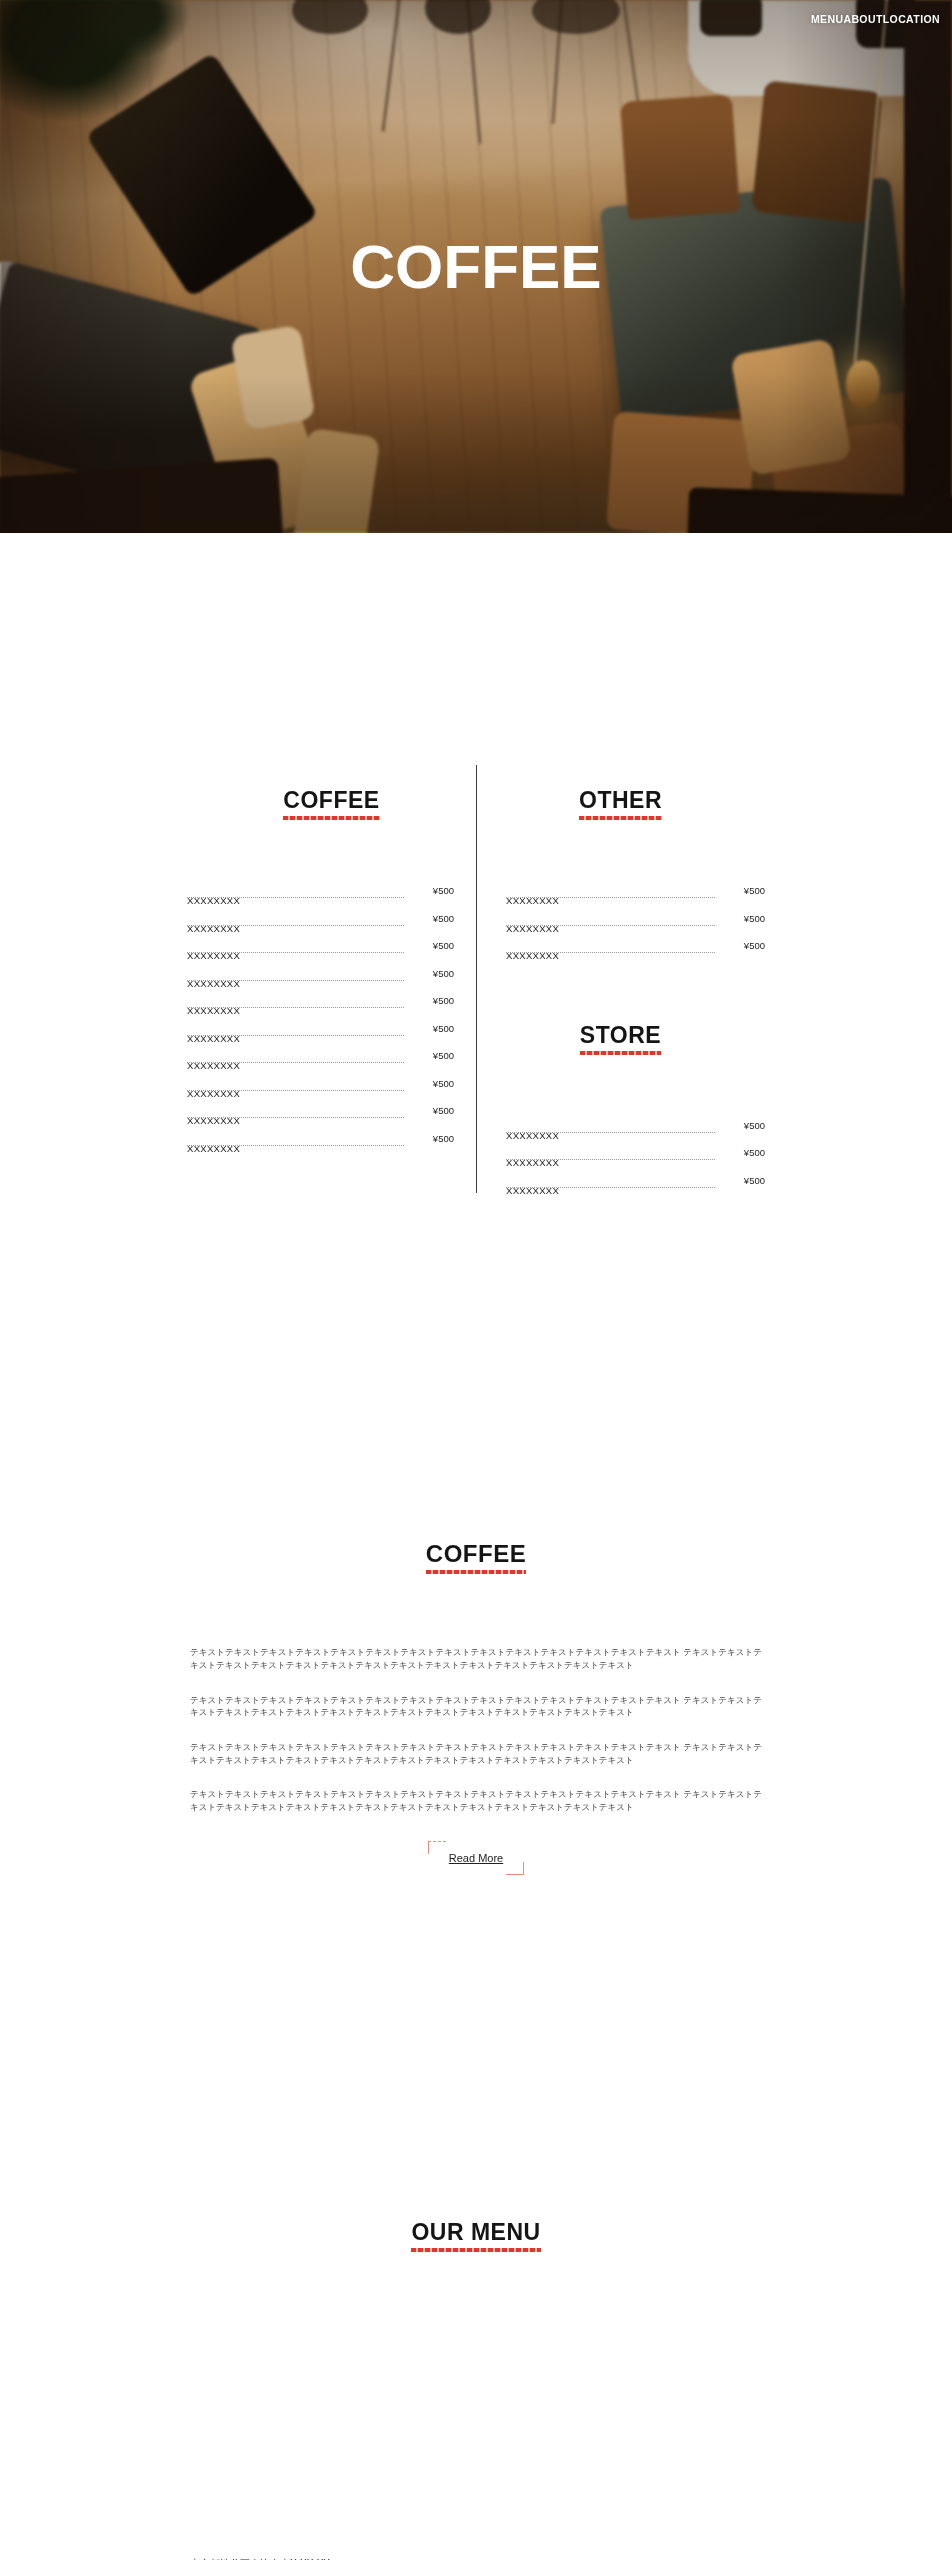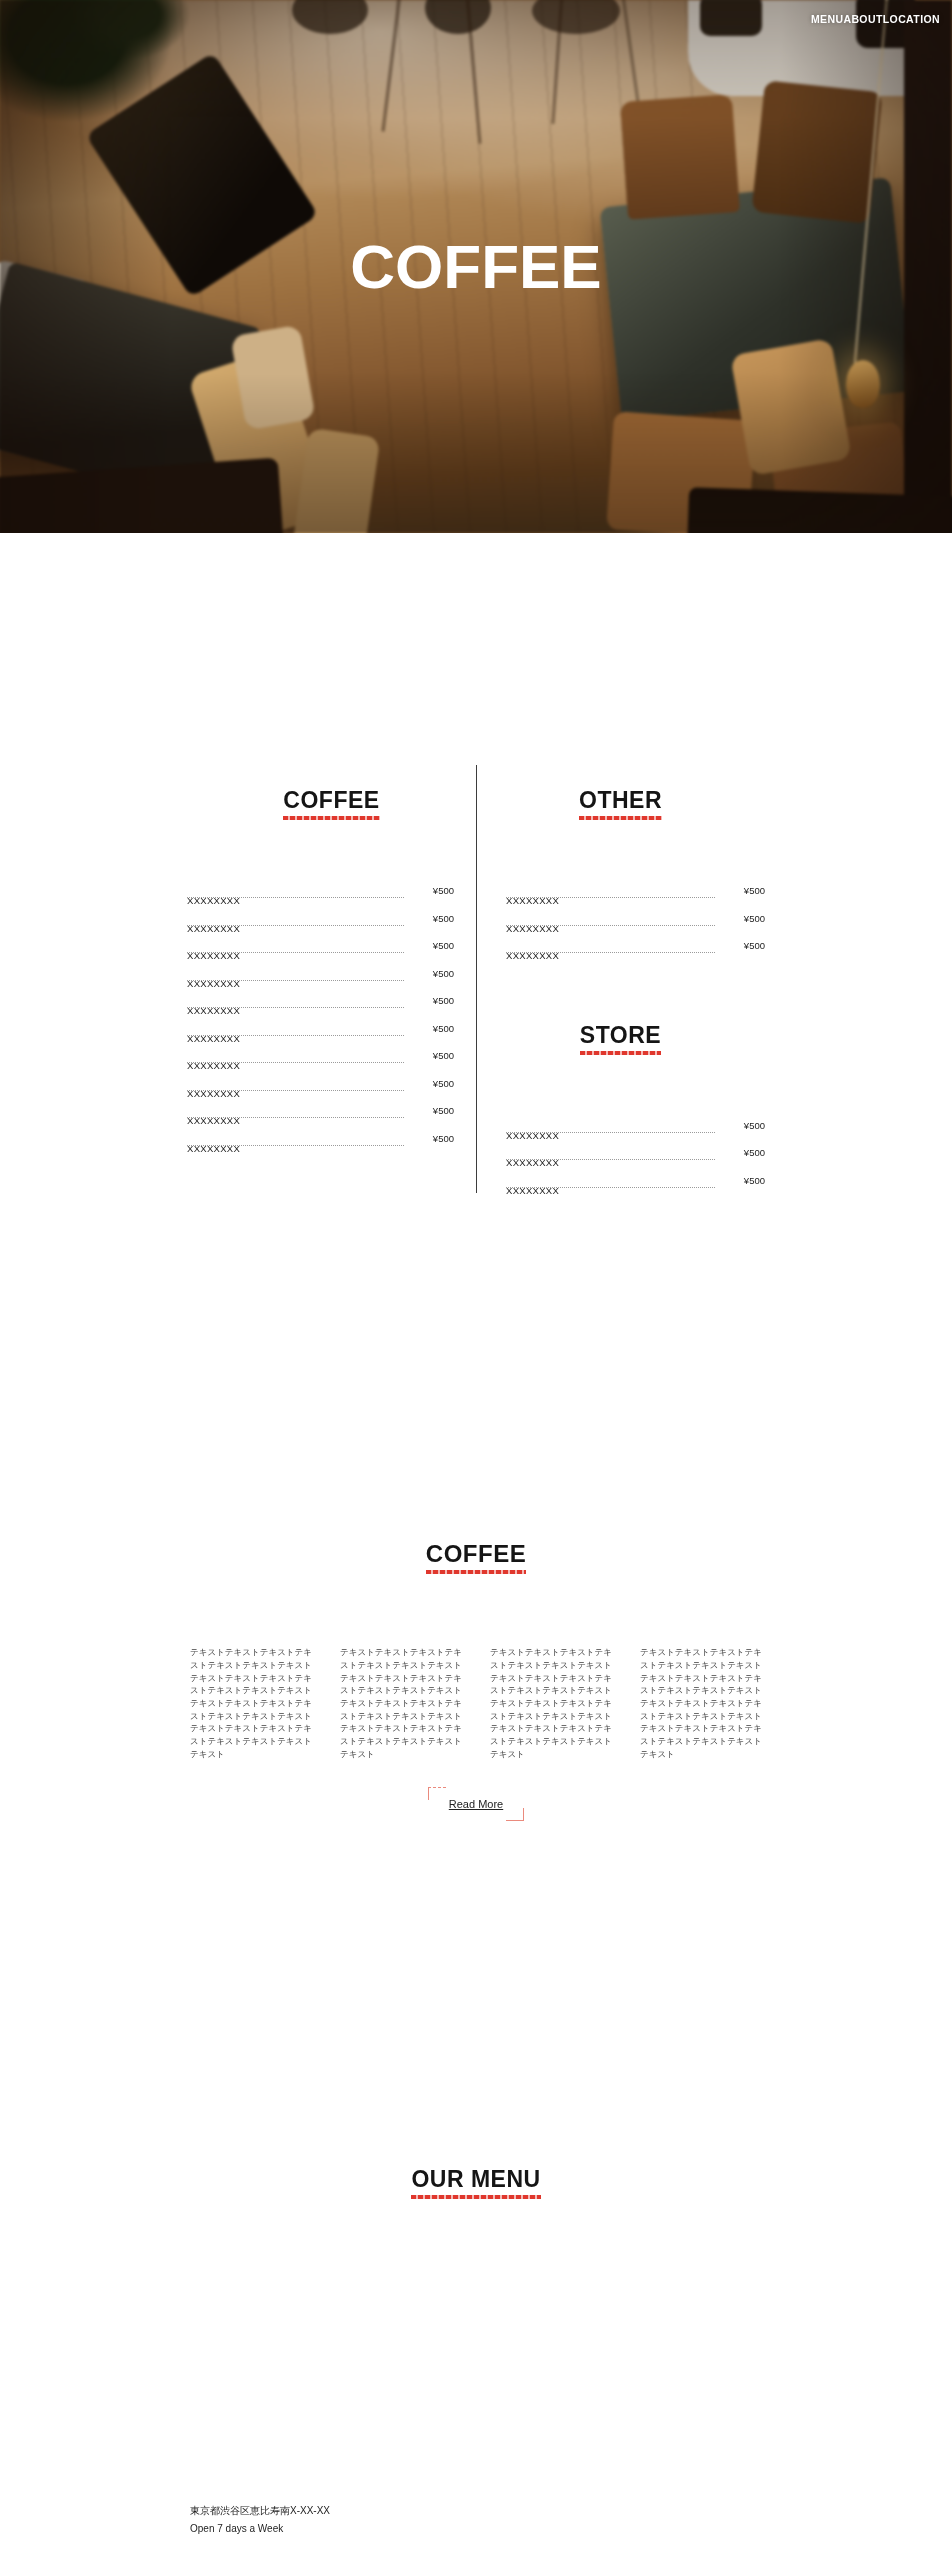--- a/index.html
+++ b/index.html
@@ -73,21 +73,21 @@
   .rows-right{padding-left:30px;}
   .m-row{position:relative;height:27.5px;font-size:9.5px;color:#1c1c1c;}
   .m-row::after{content:"";position:absolute;left:0;right:50px;top:13px;border-top:1px dotted #9b9b9b;}
   .m-name{position:absolute;left:0;top:11px;letter-spacing:.3px;}
   .m-price{position:absolute;right:0;top:1px;}
   .other-wrap{margin-top:36px;margin-bottom:43px;}
 
   
   .about{margin-top:320px;}
   .about .hd{font-size:24px;}
-  .about-cols{width:572px;margin:52px auto 0;display:grid;grid-template-columns:1fr 1fr 1fr 1fr;column-gap:28px;}
+  .about-cols{width:572px;margin:52px auto 0;display:grid;grid-template-columns:1fr;column-gap:28px;}
   .about-cols p{margin:0 0 22px;font-size:8.5px;line-height:12.7px;color:#3c3c3c;text-align:justify;}
   .read-more{position:relative;width:96px;height:34px;margin:5px auto 0;display:flex;align-items:center;justify-content:center;
     font-size:11px;color:#222;cursor:pointer;}
   .read-more::before{content:"";position:absolute;left:0;top:0;width:17px;height:12px;
     border-top:1px dashed var(--bracket);border-left:1px solid var(--bracket);}
   .read-more::after{content:"";position:absolute;right:0;bottom:0;width:17px;height:12px;
     border-bottom:1px solid var(--bracket);border-right:1px solid var(--bracket);}
 
   
   .store{margin-top:325px;}

